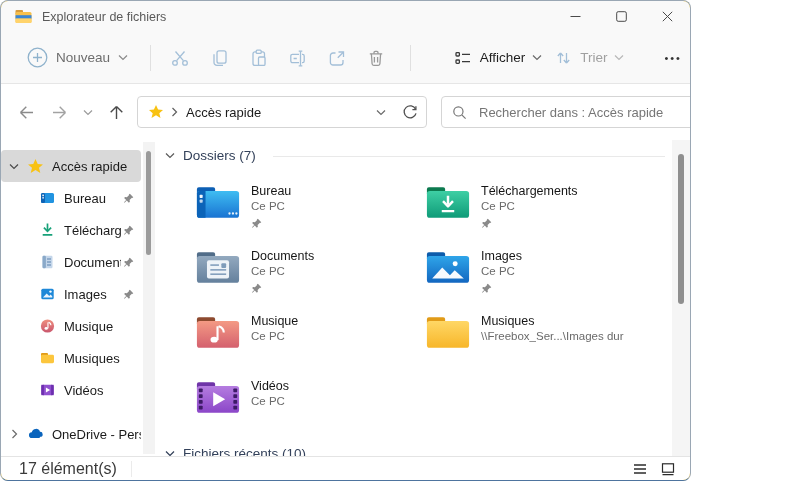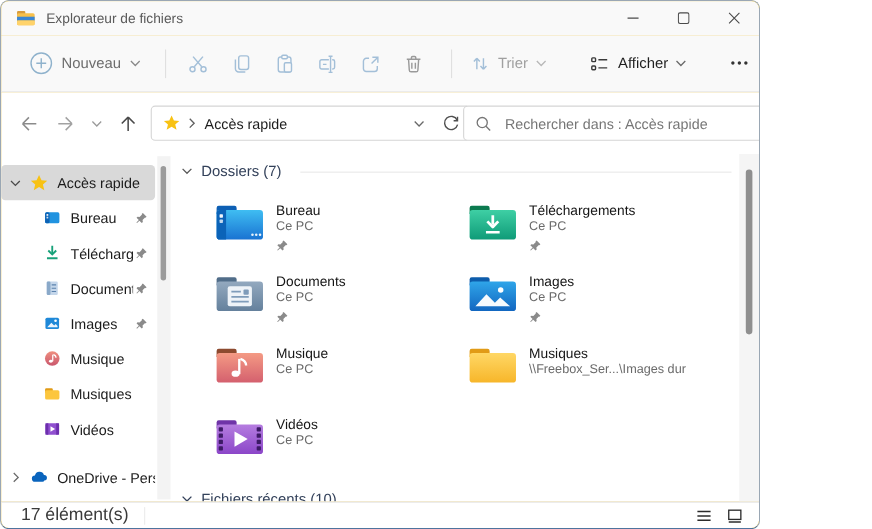--- a/index.html
+++ b/index.html
@@ -24,21 +24,21 @@
   .lbl-dim{color:#a0a0a0;}
   .lbl-dark{color:#1f1f1f;}
   .more-dots{font-size:11px;letter-spacing:2px;color:#333;margin-left:26px;padding:6px 8px;}
 
   
   .navrow{position:absolute;top:83px;left:0;right:0;height:56px;background:#ffffff;}
   .nav-arrows{position:absolute;left:16px;top:0;height:56px;display:flex;align-items:center;gap:14px;}
   .addr-box{position:absolute;left:136px;top:12px;width:290px;height:32px;border:1px solid #d5d5d5;border-radius:4px;background:#fff;display:flex;align-items:center;padding:0 8px 0 10px;}
   .addr-box .crumb{font-size:13px;color:#1b1b1b;margin-left:8px;}
   .addr-right{margin-left:auto;display:flex;align-items:center;gap:16px;}
-  .search-box{position:absolute;left:420px;top:12px;width:340px;height:32px;border:1px solid #d5d5d5;border-radius:4px;background:#fff;display:flex;align-items:center;padding:0 10px;}
+  .search-box{position:absolute;left:440px;top:12px;width:340px;height:32px;border:1px solid #d5d5d5;border-radius:4px;background:#fff;display:flex;align-items:center;padding:0 10px;}
   .search-box input{border:none;outline:none;flex:1;font-size:13px;color:#444;margin-left:10px;background:transparent;}
   .search-box input::placeholder{color:#767676;opacity:1;}
 
   
   .body{position:absolute;top:139px;left:0;right:0;height:316px;overflow:hidden;background:#fff;}
 
   
   .sidebar{position:absolute;left:0;top:0;width:140px;padding-top:10px;}
   .side-item{height:32px;display:flex;align-items:center;font-size:13px;color:#1b1b1b;border-radius:4px;position:relative;}
   .side-item .chev{width:26px;display:flex;justify-content:center;flex:0 0 26px;}
@@ -156,40 +156,40 @@
     <div class="tb-ic">
       <svg width="20" height="20" viewBox="0 0 20 20" fill="none" stroke="#9a9a9a" stroke-width="1.3">
         <path d="M3.8 5.8 h12.4"></path>
           <path d="M8 5.8 V4.4 a1.1 1.1 0 0 1 1.1 -1.1 h1.8 A1.1 1.1 0 0 1 12 4.4 V5.8"></path>
         <path d="M5.4 5.8 l.7 10 a1.6 1.6 0 0 0 1.6 1.5 h4.6 a1.6 1.6 0 0 0 1.6 -1.5 l.7 -10"></path>
         <path d="M8.4 9 v5.5 M11.6 9 v5.5"></path>
       </svg>
     </div>
 
     <div class="tb-sep"></div>
-    <div class="tb-group">
-      <svg width="19" height="20" viewBox="0 0 19 20" fill="none" stroke="#a3bfd8" stroke-width="1.3">
-        <path d="M6.5 15 V5 M6.5 5 L3.8 8 M6.5 5 L9.2 8"></path>
-          <path d="M12.5 5 V15 M12.5 15 L9.8 12 M12.5 15 L15.2 12"></path>
-      </svg>
-      <span class="g-label lbl-dim">Trier</span>
-      <svg width="10" height="7" viewBox="0 0 10 7">
-          <path d="M1 1.5 L5 5.5 L9 1.5" stroke="#b8b8b8" stroke-width="1.2" fill="none"></path>
-        </svg>
-    </div>
     <div class="tb-group" style="margin-left:26px;">
       <svg width="20" height="20" viewBox="0 0 20 20" fill="none" stroke="#3a3a3a" stroke-width="1.3">
         <rect x="3" y="4.6" width="3.4" height="3.4" rx="0.8"></rect>
           <rect x="3" y="12" width="3.4" height="3.4" rx="0.8"></rect>
         <line x1="9" y1="6.3" x2="17" y2="6.3"></line>
           <line x1="9" y1="13.7" x2="17" y2="13.7"></line>
       </svg>
       <span class="g-label lbl-dark">Afficher</span>
       <svg width="10" height="7" viewBox="0 0 10 7">
           <path d="M1 1.5 L5 5.5 L9 1.5" stroke="#6a6a6a" stroke-width="1.2" fill="none"></path>
+        </svg>
+    </div>
+    <div class="tb-group">
+      <svg width="19" height="20" viewBox="0 0 19 20" fill="none" stroke="#a3bfd8" stroke-width="1.3">
+        <path d="M6.5 15 V5 M6.5 5 L3.8 8 M6.5 5 L9.2 8"></path>
+          <path d="M12.5 5 V15 M12.5 15 L9.8 12 M12.5 15 L15.2 12"></path>
+      </svg>
+      <span class="g-label lbl-dim">Trier</span>
+      <svg width="10" height="7" viewBox="0 0 10 7">
+          <path d="M1 1.5 L5 5.5 L9 1.5" stroke="#b8b8b8" stroke-width="1.2" fill="none"></path>
         </svg>
     </div>
     <div class="more-dots">•••</div>
   </div>
 
   <div class="navrow">
     <div class="nav-arrows">
       <svg width="19" height="19" viewBox="0 0 19 19" fill="none" stroke="#8b8b8b" stroke-width="1.4">
           <path d="M16 9.5 H3.5 M3.5 9.5 L9.3 3.7 M3.5 9.5 L9.3 15.3"></path>
         </svg>

